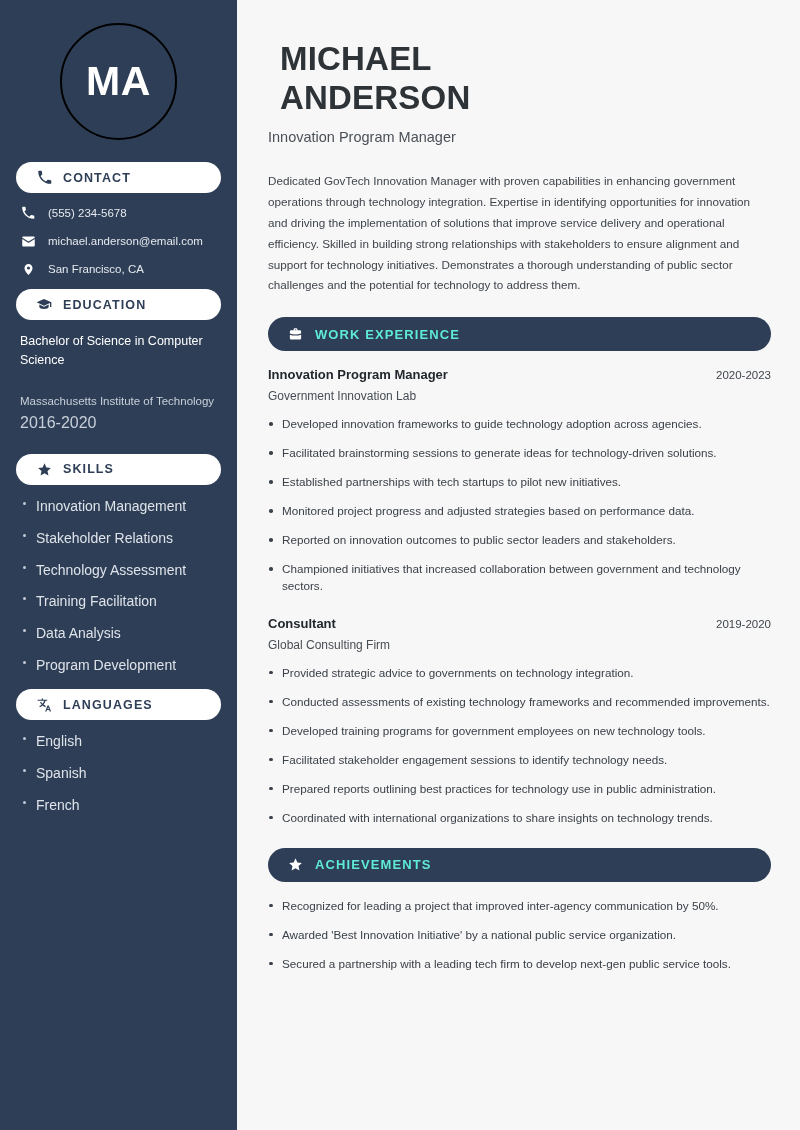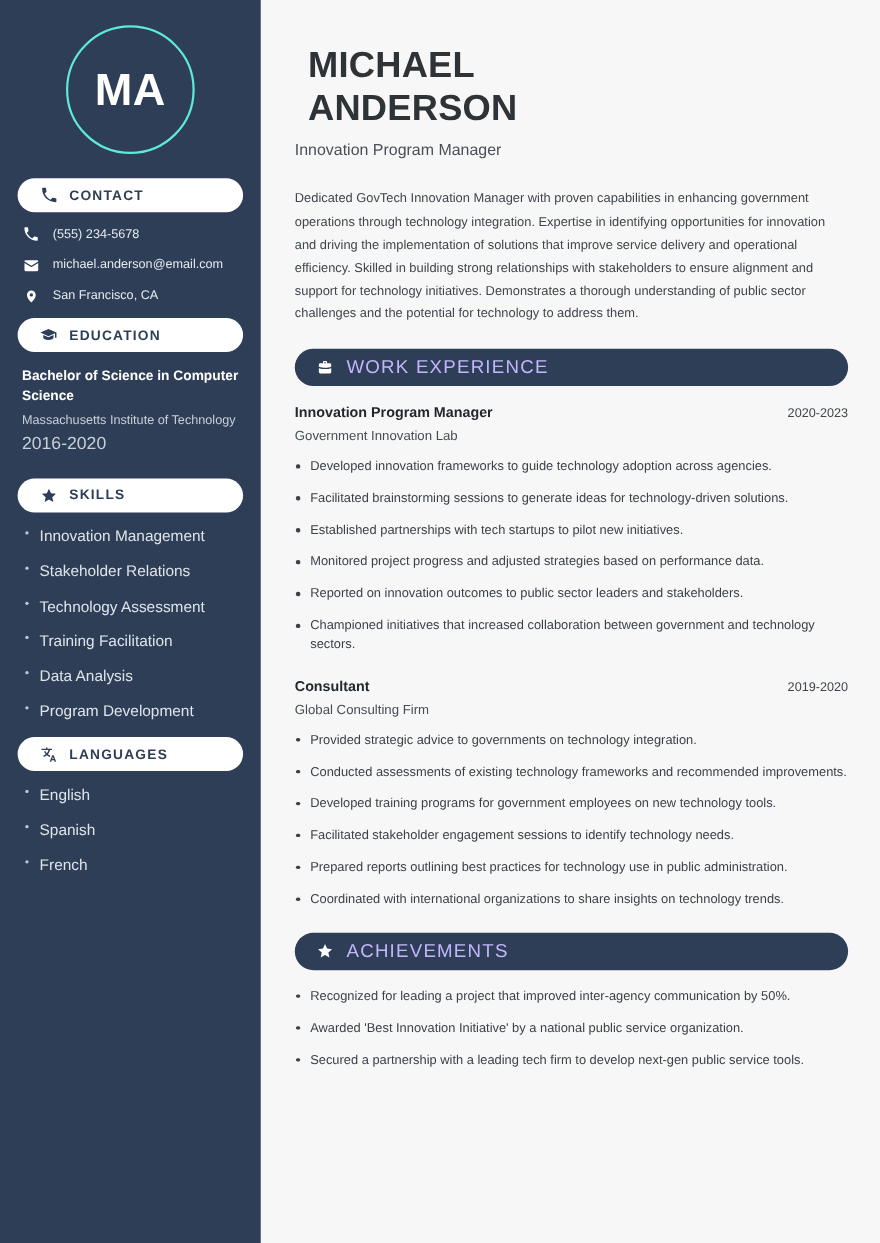--- a/index.html
+++ b/index.html
@@ -30,21 +30,21 @@
   .avatar-wrap {
     height: 162px;
     display: flex;
     align-items: center;
     justify-content: center;
   }
   .avatar {
     width: 117px;
     height: 117px;
     border-radius: 50%;
-    border: 2px solid #5eead4;
+    border: 2px solid #000000;
     display: flex;
     align-items: center;
     justify-content: center;
     box-sizing: border-box;
   }
   .avatar-initials {
     color: #ffffff;
     font-size: 41px;
     font-weight: bold;
     letter-spacing: 0.5px;
@@ -95,23 +95,23 @@
   .contact-item .ci-icon svg { display:block; }
   .contact-text {
     color: #e6e9ee;
     font-size: 11.5px;
     line-height: 1.3;
   }
   .edu-block { padding-left: 4px; margin-bottom: 18px; }
   .edu-degree {
     color: #ffffff;
     font-size: 12.5px;
-    font-weight: bold;
+    font-weight: normal;
     line-height: 1.55;
-    margin-bottom: 2px;
+    margin-bottom: 21px;
   }
   .edu-school {
     color: #c9cfd9;
     font-size: 11.5px;
     line-height: 1.6;
   }
   .edu-years {
     color: #c9cfd9;
     font-size: 16px;
     line-height: 1.6;
@@ -185,23 +185,23 @@
     width: 16px;
     height: 16px;
     margin-right: 12px;
     display: inline-flex;
     align-items: center;
     justify-content: center;
     flex: 0 0 auto;
   }
   .band-icon svg { display:block; }
   .band-label {
-    color: #c4b5fd;
-    font-size: 17px;
-    font-weight: normal;
+    color: #5eead4;
+    font-size: 13px;
+    font-weight: bold;
     letter-spacing: 1.1px;
   }
   .job { margin-bottom: 6px; }
   .job-head {
     display: flex;
     justify-content: space-between;
     align-items: baseline;
   }
   .job-role {
     color: #22272d;

